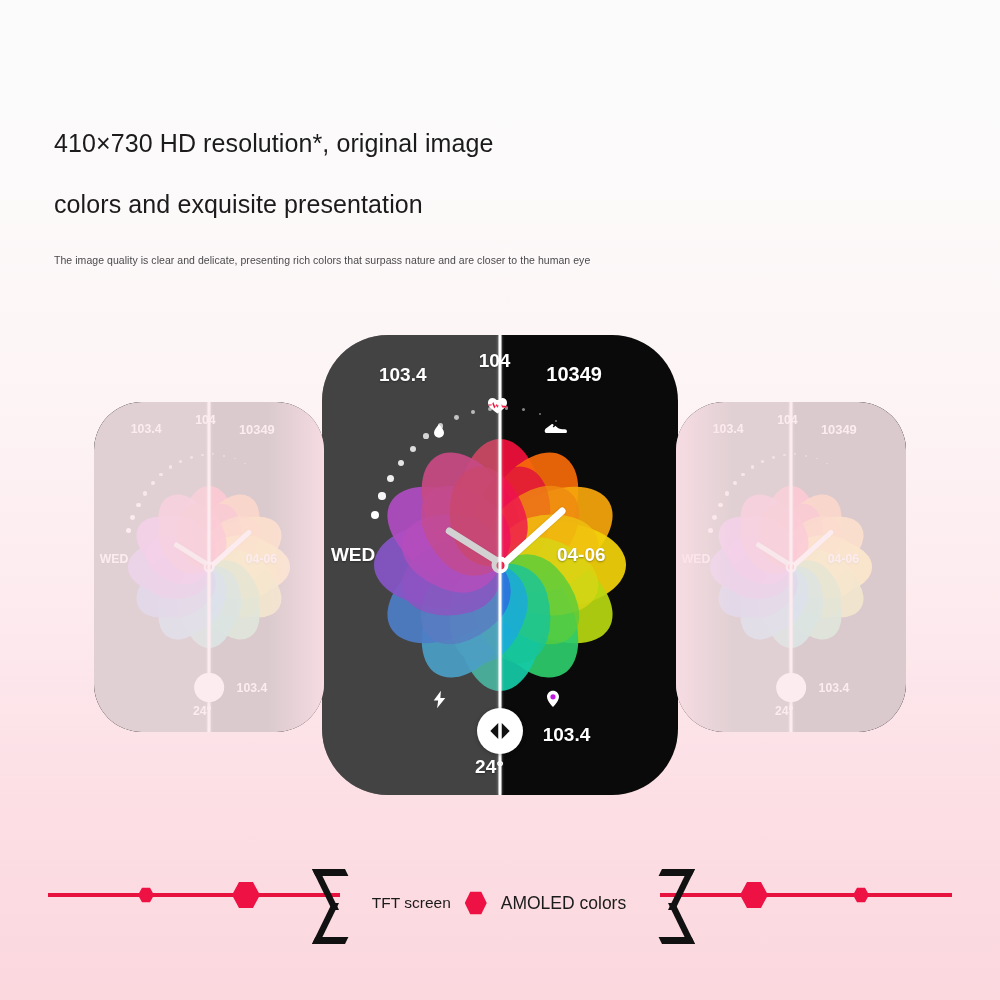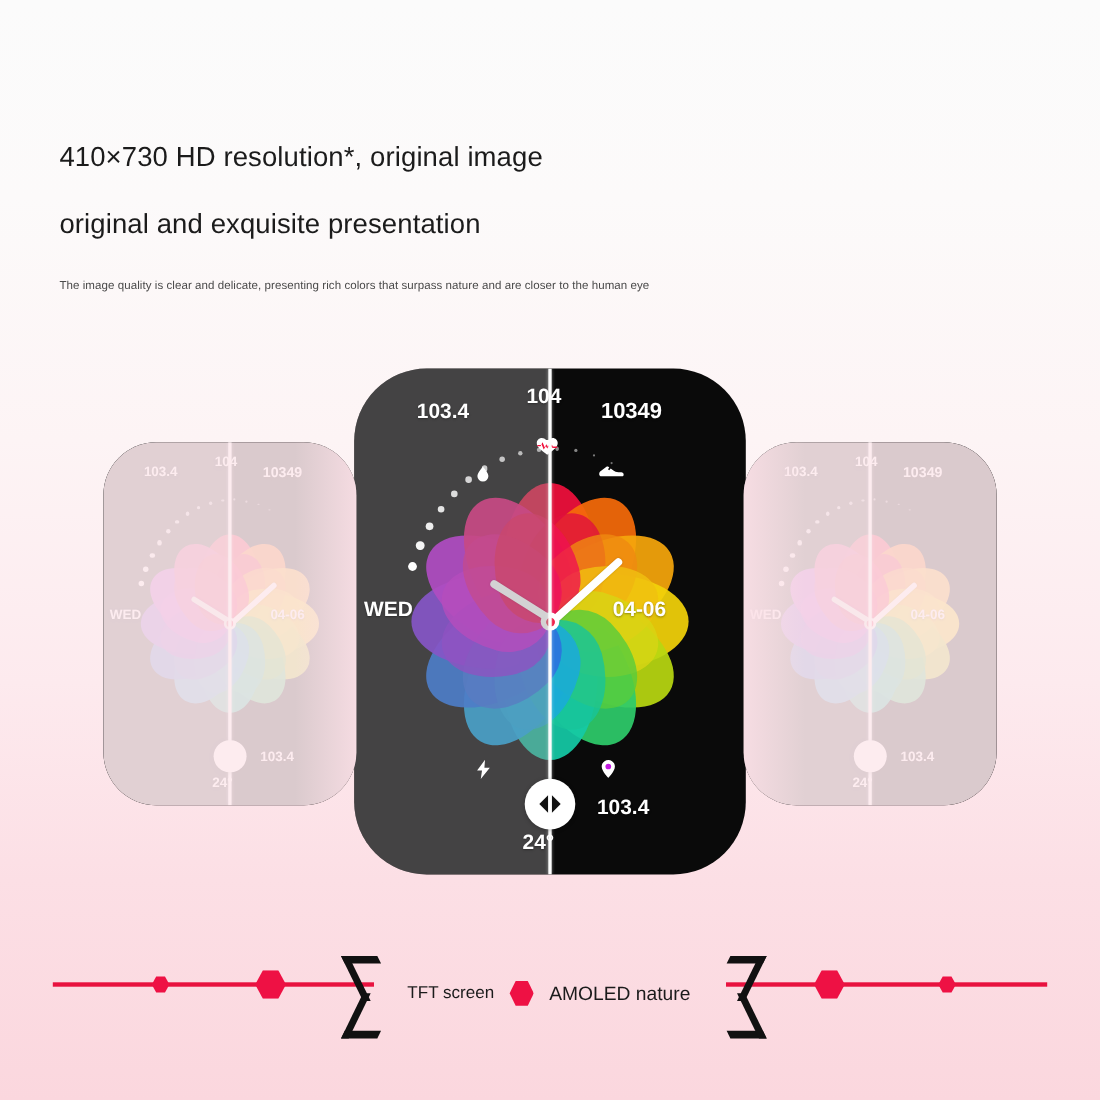--- a/index.html
+++ b/index.html
@@ -140,21 +140,21 @@
   .lgtxt.tft{margin-left:14px;font-size:15.5px;}
   .lgtxt.amo{margin-right:16px;font-size:17.5px;}
   .lghex{width:22px;height:24px;background:#ee1144;margin:0 14px;flex:0 0 auto;
     clip-path:polygon(25% 3%,75% 3%,100% 50%,75% 97%,25% 97%,0% 50%);}
 </style>
 </head>
 <body>
 
 <div class="headline">
   <div>410×730 HD resolution*, original image</div>
-  <div>original and exquisite presentation</div>
+  <div>colors and exquisite presentation</div>
 </div>
 <div class="subtitle">The image quality is clear and delicate, presenting rich colors that surpass nature and are closer to the human eye</div>
 
 <div class="stage">
 
   <div class="watch side left">
     <div class="flower">
         <div class="petal" style="transform: rotate(0deg);">
           <i style="width: 55.47px; height: 81.27px; left: -27.735px; top: -81.27px; background: rgb(240, 16, 60); opacity: 0.93;"></i>
         </div>
@@ -534,16 +534,16 @@
 
   <div class="hexm sm" style="left:138px"></div>
   <div class="hexm lg" style="left:232px"></div>
   <div class="hexm lg" style="left:740px"></div>
   <div class="hexm sm" style="left:853px"></div>
 
   <div class="legend">
     <div class="brk left"></div>
     <span class="lgtxt tft">TFT screen</span>
     <span class="lghex"></span>
-    <span class="lgtxt amo">AMOLED nature</span>
+    <span class="lgtxt amo">AMOLED colors</span>
     <div class="brk right"></div>
   </div>
 </div>
 
 </body></html>

